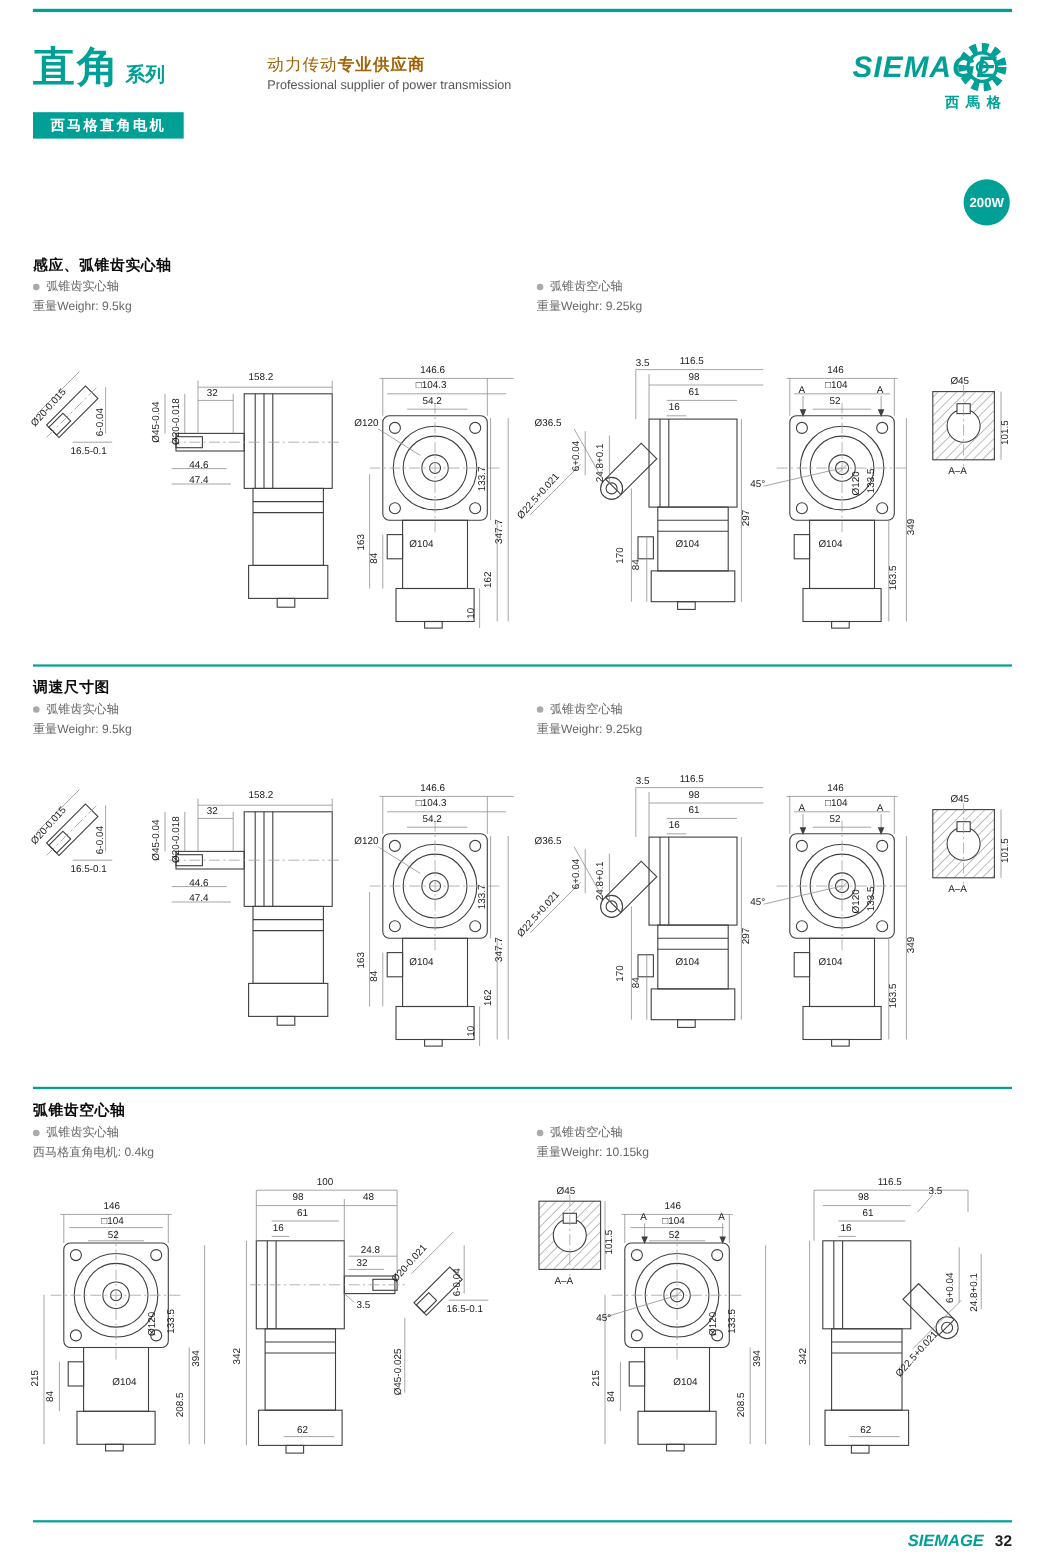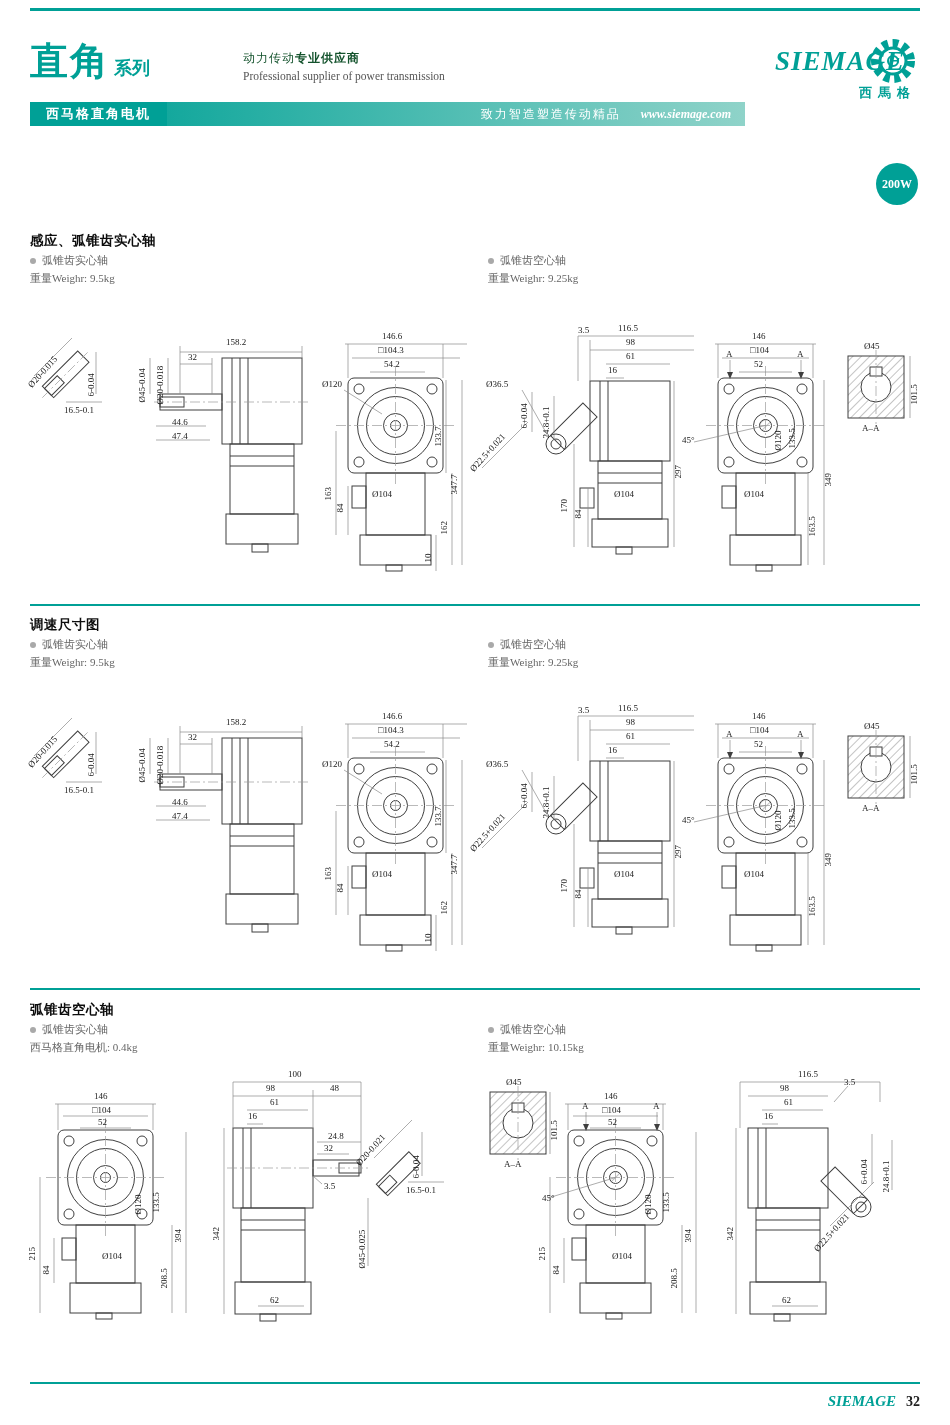--- a/index.html
+++ b/index.html
@@ -1,29 +1,29 @@
 <!DOCTYPE html>
 <html><head>
 <meta charset="utf-8">
 <style>
   html,body{margin:0;padding:0;background:#fff;}
   .page{position:relative;width:950px;height:1425px;background:#fff;overflow:hidden;
-        font-family:Liberation Serif, serif;color:#222;}
+        font-family:Liberation Sans, sans-serif;color:#222;}
   .abs{position:absolute;}
   .rule{background:#00a096;}
   
   .series-cn{font-size:38px;font-weight:900;color:#00a096;letter-spacing:2px;}
   .series-suffix{font-size:18px;font-weight:bold;color:#00a096;margin-left:4px;}
   .header-bar{display:flex;height:24px;}
   .bar-left{background:#00a096;color:#fff;font-size:13px;font-weight:bold;
             display:flex;align-items:center;padding:0 16px;white-space:nowrap;letter-spacing:2px;}
   .bar-right{flex:1;background:linear-gradient(90deg,#14a89d,#8fd3c9);display:flex;align-items:center;
              justify-content:flex-end;gap:20px;padding-right:14px;color:#fff;font-size:12px;letter-spacing:2px;}
   .bar-right .site{font-weight:bold;font-style:italic;letter-spacing:0;}
-  .slogan-cn{font-size:12px;color:#14532d;letter-spacing:1px;}
+  .slogan-cn{font-size:15px;color:#a16207;letter-spacing:1px;}
   .slogan-cn b{font-weight:900;}
   .slogan-en{font-size:11.5px;color:#555;margin-top:3px;}
   .brand{font-size:27px;font-weight:900;font-style:italic;color:#00a096;letter-spacing:1px;}
   .brand-cn{font-size:13px;font-weight:bold;color:#00a096;letter-spacing:6px;}
   
   .page-title{font-size:21px;font-weight:800;color:#00a096;letter-spacing:.5px;}
   .badge{width:42px;height:42px;border-radius:50%;background:#00a096;color:#fff;
          display:flex;align-items:center;justify-content:center;font-size:12px;font-weight:bold;}
   
   .sec-title{margin:0;font-size:13.5px;font-weight:bold;color:#0d0d0d;letter-spacing:.5px;}
@@ -62,26 +62,22 @@
       <g fill="none" stroke="#00a096">
         <circle cx="27" cy="27" r="17" stroke-width="10" stroke-dasharray="5.5 4.4"></circle>
         <circle cx="27" cy="27" r="13" stroke-width="3"></circle>
         <circle cx="27" cy="27" r="5" stroke-width="2"></circle>
       </g>
     </svg>
     <span class="abs brand" style="left:0;top:12px">SIEMAGE</span>
     <span class="abs brand-cn" style="right:4px;bottom:0">西馬格</span>
   </div>
 
-  <div class="abs header-bar" style="left:30px;top:102px;width:715px">
+  <div class="abs header-bar" style="left:30px;top:102px;width:805px">
     <span class="bar-left">西马格直角电机</span>
-    <span class="bar-right">
-      <span>致力智造塑造传动精品</span>
-      <span class="site">www.siemage.com</span>
-    </span>
   </div>
 
   <div class="abs badge" style="left:876px;top:163px">200W</div>
 
   <div class="abs" style="left:30px;top:232px;width:890px;height:60px">
     <h3 class="sec-title abs" style="left:0;top:0">感应、弧锥齿实心轴</h3>
     <div class="abs" style="left:0;top:21px">
       <div class="shaft-row">
           <span class="bullet"></span>
           <span>弧锥齿实心轴</span>

